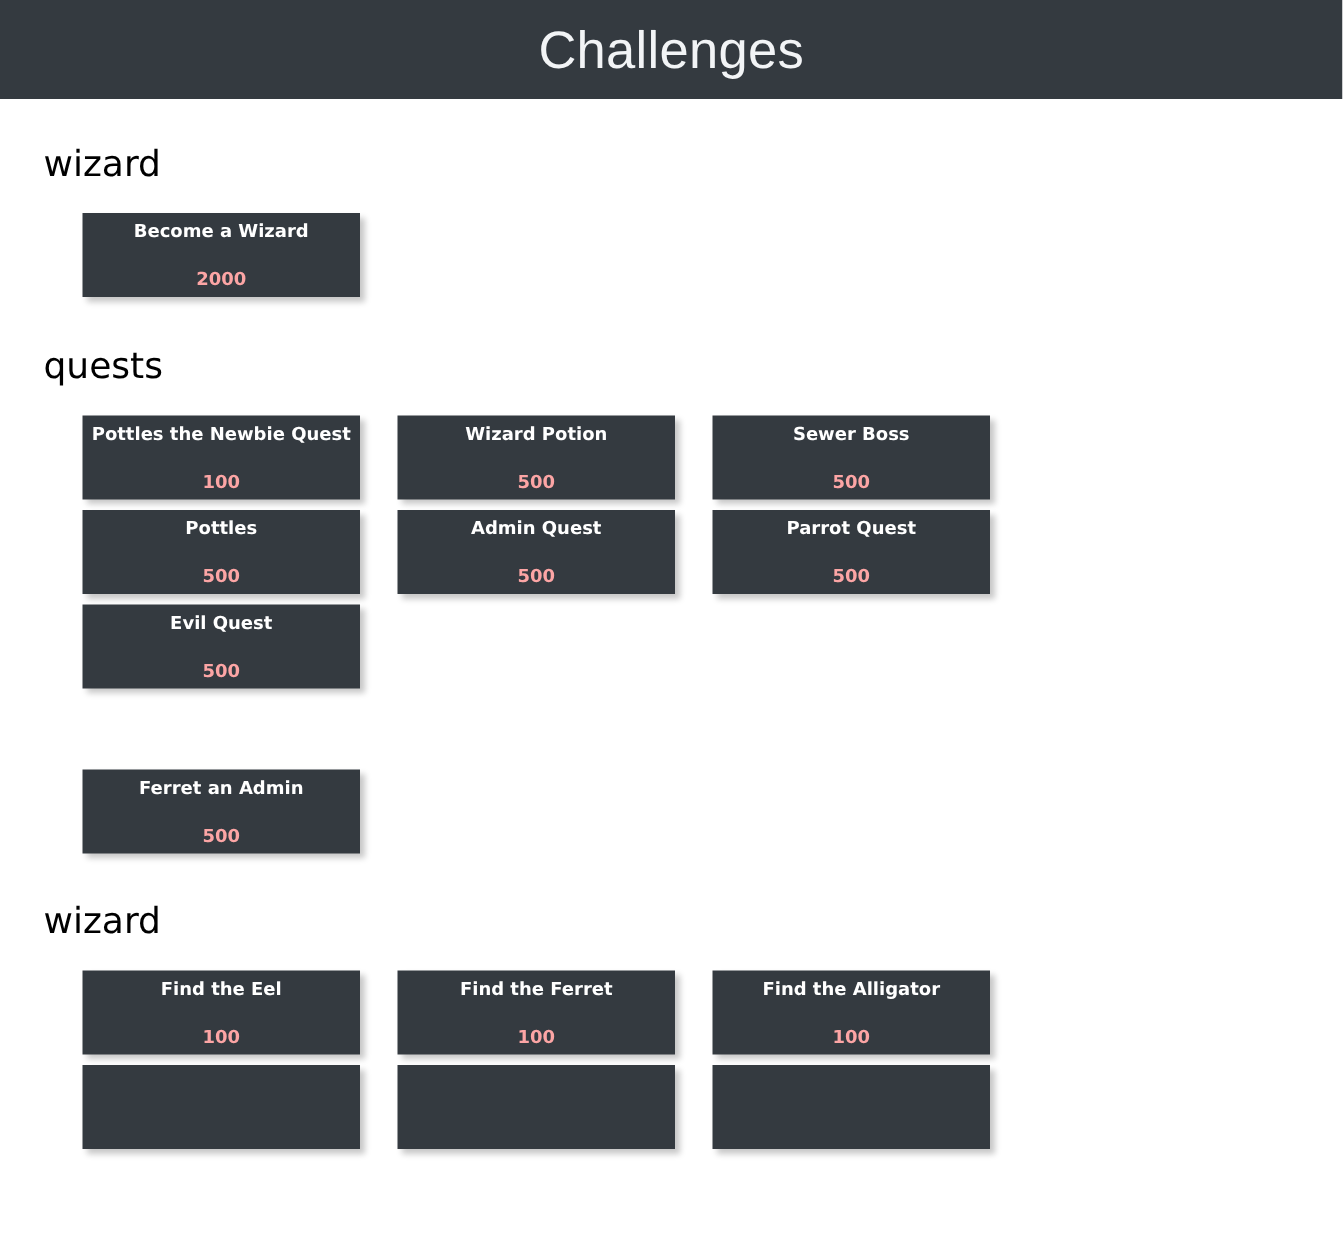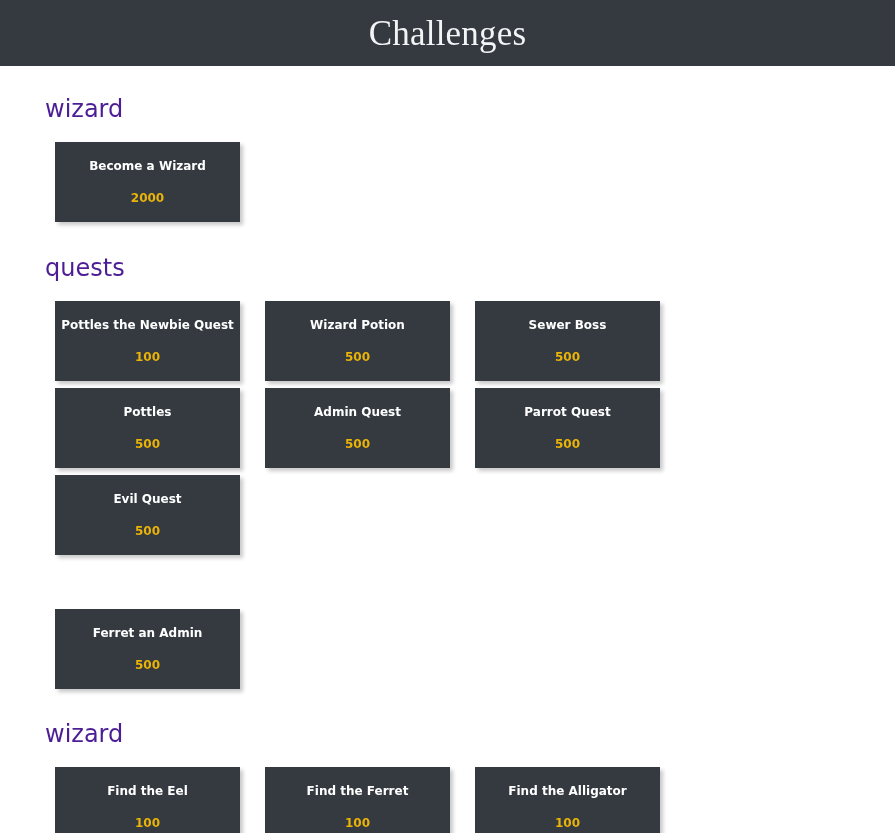--- a/index.html
+++ b/index.html
@@ -23,38 +23,38 @@
     align-items: center;
     justify-content: center;
     box-sizing: border-box;
   }
   .topbar-title {
     color: #f2f4f6;
     font-size: 35px;
     font-weight: 400;
     letter-spacing: 0.2px;
     line-height: 1;
-    font-family: Liberation Serif, serif;
+    font-family: Liberation Sans, sans-serif;
   }
 
   
   .page {
     padding: 0;
   }
 
   .section {
     padding: 0;
   }
   .section-heading {
-    color: #4c1d95;
+    color: #000000;
     font-size: 24px;
     font-weight: 400;
     line-height: 1;
     margin: 0;
-    padding-left: 45px;
+    padding-left: 29px;
   }
 
   
   .section-wizard  { padding-top: 31px; }
   .section-quests  { padding-top: 34px; }
   .section-admin   { padding-top: 33px; }
   .section-explore { padding-top: 33px; }
 
   
   .card-grid {
@@ -63,42 +63,42 @@
     padding-left: 55px;
     padding-right: 26px;
     column-gap: 25px;
     row-gap: 7px;
     box-sizing: border-box;
   }
   .grid-top-gap { margin-top: 21px; }
 
   .card {
     width: 185px;
-    height: 80px;
+    height: 56px;
     background: #343a40;
     box-shadow: 3px 3px 4px rgba(0,0,0,0.22);
     box-sizing: border-box;
     display: flex;
     flex-direction: column;
     align-items: center;
     justify-content: center;
     padding: 0 6px;
     cursor: pointer;
     user-select: none;
   }
   .card-title {
     color: #ffffff;
     font-size: 12px;
     font-weight: bold;
     line-height: 1;
     text-align: center;
     white-space: nowrap;
   }
   .card-value {
-    color: #eab308;
+    color: #fca5a5;
     font-size: 12px;
     font-weight: bold;
     line-height: 1;
     text-align: center;
     margin-top: 20px;
   }
 </style>
 </head>
 <body>
 

